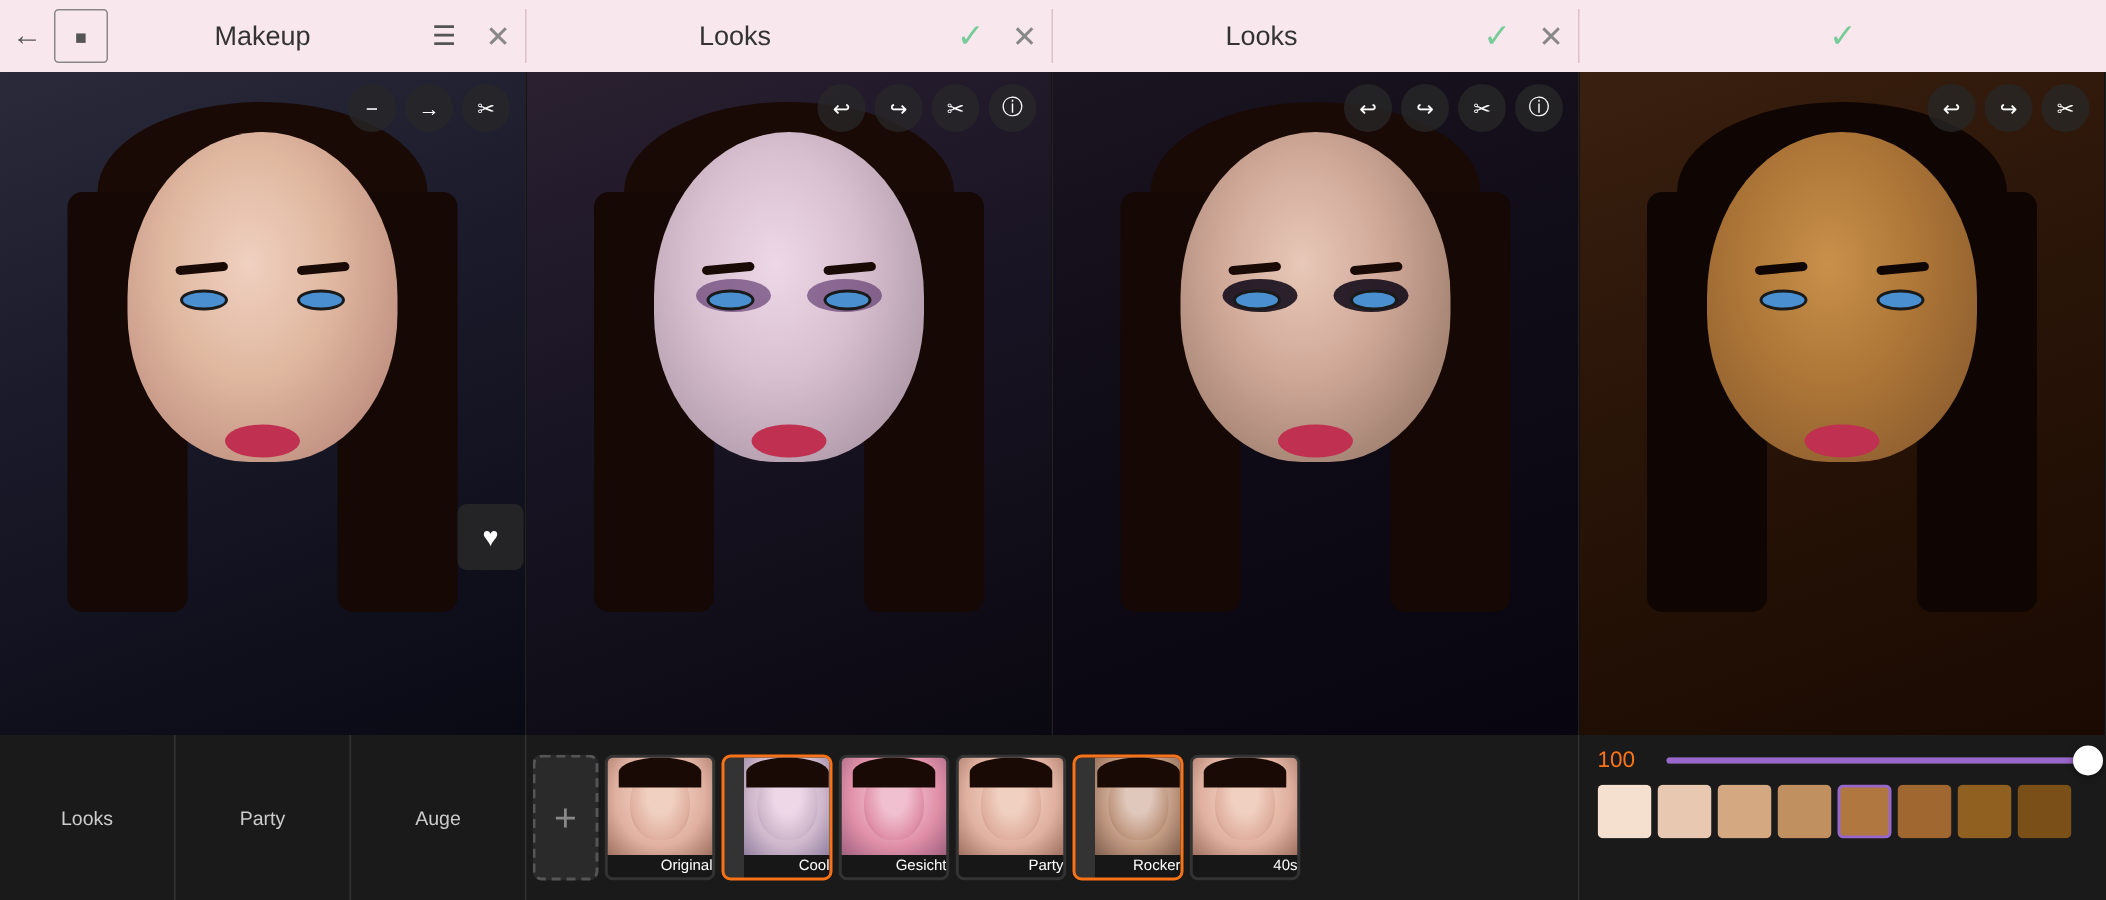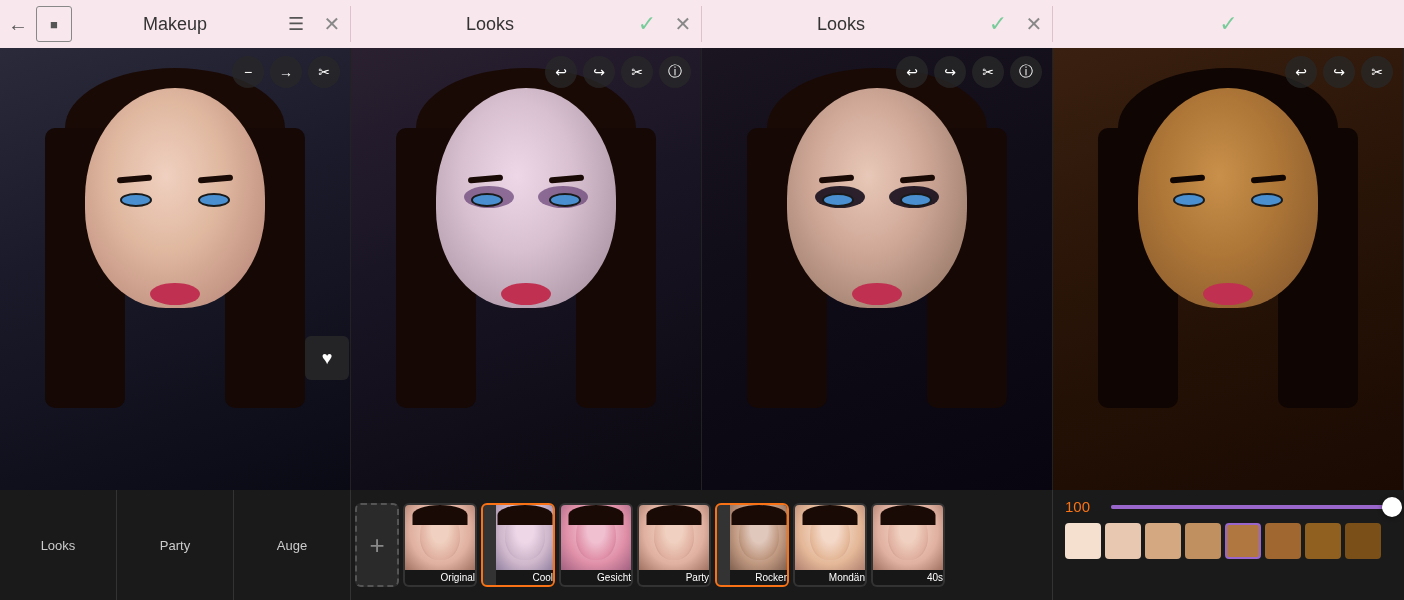--- a/index.html
+++ b/index.html
@@ -558,27 +558,20 @@
       <div class="look-thumb-label">Party</div>
     </div>
     <div class="look-thumb selected">
       <div class="look-thumb-face rocker">
         <div style="position:absolute;top:5px;left:50%;transform:translateX(-50%);width:40px;height:50px;background:radial-gradient(ellipse at 50% 40%,#e0c8bc 30%,#c09880 70%,#806050 100%);border-radius:50% 50% 45% 45%;"></div>
         <div style="position:absolute;top:0px;left:50%;transform:translateX(-50%);width:55px;height:20px;background:#1a0a05;border-radius:50% 50% 0 0;"></div>
       </div>
       <div class="look-thumb-label">Rocker</div>
     </div>
     <div class="look-thumb">
-      <div class="look-thumb-face mondan">
-        <div style="position:absolute;top:5px;left:50%;transform:translateX(-50%);width:40px;height:50px;background:radial-gradient(ellipse at 50% 40%,#f4d8c8 30%,#e4b898 70%,#b08070 100%);border-radius:50% 50% 45% 45%;"></div>
-        <div style="position:absolute;top:0px;left:50%;transform:translateX(-50%);width:55px;height:20px;background:#1a0a05;border-radius:50% 50% 0 0;"></div>
-      </div>
-      <div class="look-thumb-label">Mondän</div>
-    </div>
-    <div class="look-thumb">
       <div class="look-thumb-face s40">
         <div style="position:absolute;top:5px;left:50%;transform:translateX(-50%);width:40px;height:50px;background:radial-gradient(ellipse at 50% 40%,#f0d0c0 30%,#e0b0a0 70%,#a07060 100%);border-radius:50% 50% 45% 45%;"></div>
         <div style="position:absolute;top:0px;left:50%;transform:translateX(-50%);width:55px;height:20px;background:#1a0a05;border-radius:50% 50% 0 0;"></div>
       </div>
       <div class="look-thumb-label">40s</div>
     </div>
 
   </div>
 
   <div class="bottom-panel-foundation">

